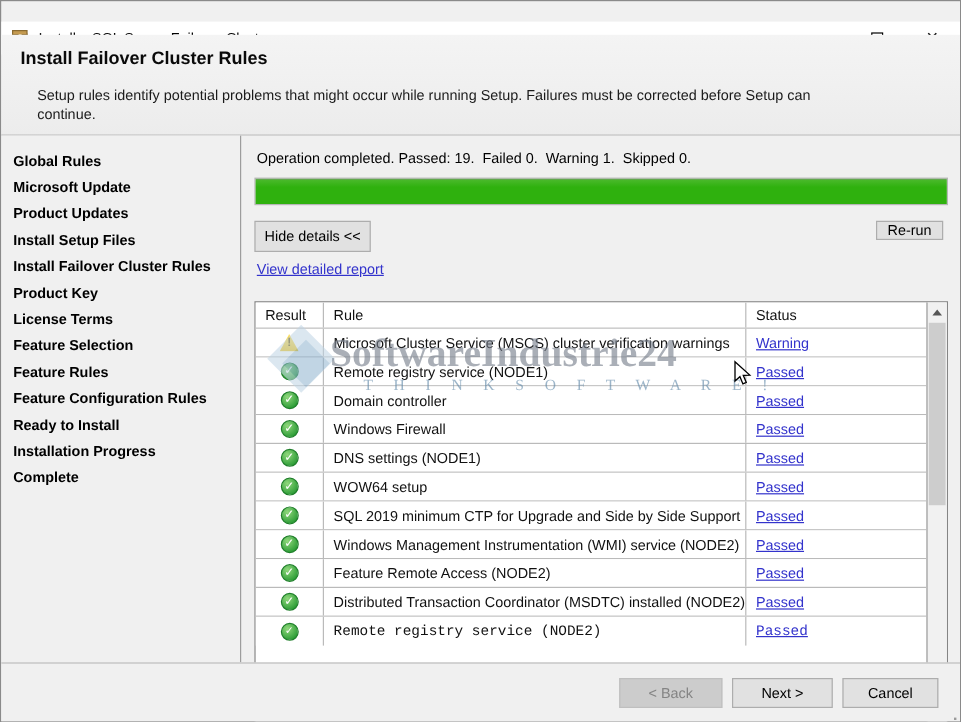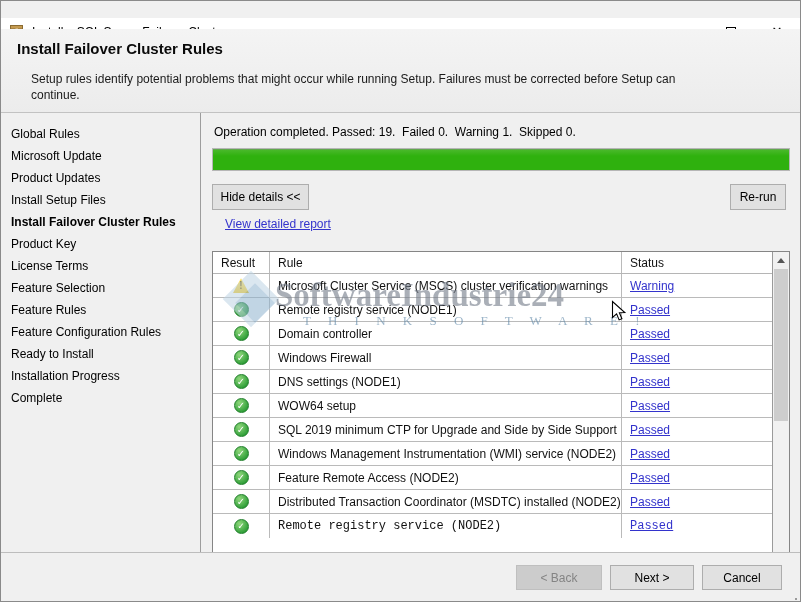--- a/index.html
+++ b/index.html
@@ -22,37 +22,37 @@
 
   
   .header { position:absolute; left:0; top:28px; width:100%; height:84px;
             background:linear-gradient(#f4f4f4,#ececec); border-bottom:1px solid #c2c2c2; }
   .header h1 { position:absolute; left:16px; top:11px; font-size:15px; font-weight:bold; color:#0a0a0a; }
   .header .desc { position:absolute; left:30px; top:42px; width:655px; font-size:12px; line-height:16px; color:#1a1a1a; }
 
   
   .sidebar { position:absolute; left:0; top:112px; width:200px; height:439px;
              border-right:1px solid #9d9d9d; padding-top:10px; background:#f0f0f0; }
-  .sidebar-item { height:22px; line-height:22px; padding-left:10px; white-space:nowrap; color:#000; }
+  .sidebar-item { height:22px; line-height:22px; padding-left:10px; white-space:nowrap; color:#000;font-weight:bold; }
   .sidebar-item.current { font-weight:bold; }
 
   
   .statusline { position:absolute; left:213px; top:124px; white-space:pre; color:#000; }
   .progress { position:absolute; left:211px; top:147px; width:578px; height:23px;
               border:1px solid #b6b6b6; background:#e6e6e6; }
   .progress .fill { width:100%; height:100%;
               background:linear-gradient(#49b92a,#2fb10e 30%,#2fb10e); border-top:1px solid #61a84d; }
 
   .btn { display:flex; align-items:center; justify-content:center;
          background:#e1e1e1; border:1px solid #adadad; font-size:12px; color:#000; cursor:default; }
   #hide-details { position:absolute; left:211px; top:183px; width:97px; height:26px; }
-  #rerun { position:absolute; left:729px; top:183px; width:56px; height:26px; }
+  #rerun { position:absolute; left:729px; top:183px; width:56px; height:16px; }
 
   .link { color:#3333cc; text-decoration:underline; cursor:pointer; }
-  #report-link { position:absolute; left:224px; top:216px; }
+  #report-link { position:absolute; left:213px; top:216px; }
 
   
   .rules-table { position:absolute; left:211px; top:250px; width:578px; height:362px;
                  border:1px solid #858585; background:#fff; display:flex; }
   .grid { flex:1 1 auto; overflow:hidden; }
   .thead { display:flex; height:22px; align-items:center; background:#fff; border-bottom:1px solid #b5b5b5; }
   .trow { display:flex; height:24px; align-items:center; border-bottom:1px solid #bababa; background:#fff; }
   .trow:last-child { border-bottom:none;font-family:Liberation Mono, monospace; }
   .c-result { width:57px; align-self:stretch; display:flex; align-items:center; justify-content:center;
               border-right:1px solid #bababa; }

